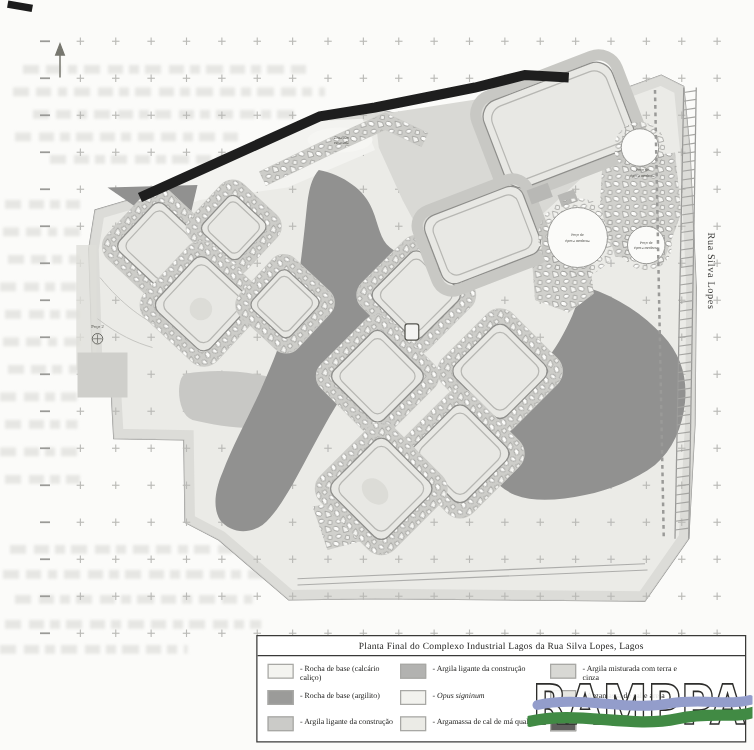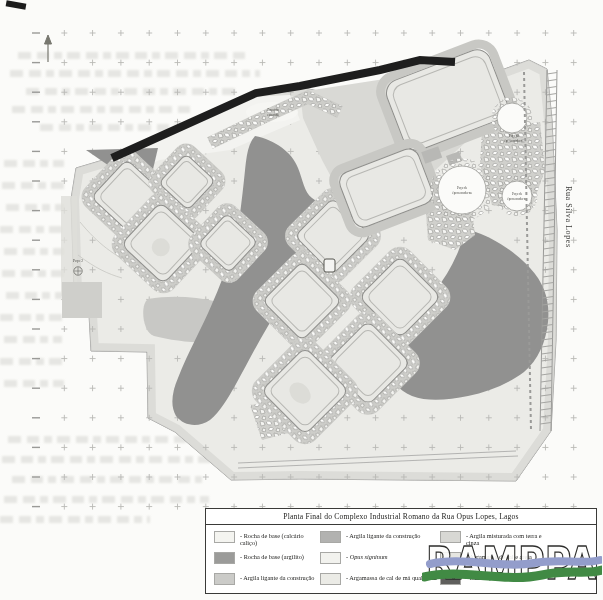--- a/index.html
+++ b/index.html
@@ -967,21 +967,21 @@
       <circle cx="78" cy="271" r="4.2" fill="none" stroke="#6a6a64" stroke-width=".8"></circle>
       <line x1="74.5" y1="271" x2="81.5" y2="271" stroke="#6a6a64" stroke-width=".6"></line>
       <line x1="78" y1="267.5" x2="78" y2="274.5" stroke="#6a6a64" stroke-width=".6"></line>
     </g>
   </g>
 
   <rect x="6" y="2" width="20" height="6" transform="rotate(10 16 5)" fill="#1c1c1c"></rect>
 </svg>
 
 <div class="legend">
-  <div class="legend-title">Planta Final do Complexo Industrial Romano da Rua Opus Lopes, Lagos</div>
+  <div class="legend-title">Planta Final do Complexo Industrial Lagos da Rua Silva Lopes, Lagos</div>
   <div class="legend-body">
     <div class="lcol c1">
       <div class="li">
           <span class="sw" style="background-color: rgb(244, 244, 240);"></span>
           <span class="ll">- Rocha de base (calcário caliço)</span>
         </div>
       <div class="li">
           <span class="sw" style="background-color: rgb(155, 155, 153);"></span>
           <span class="ll">- Rocha de base (argilito)</span>
         </div>

